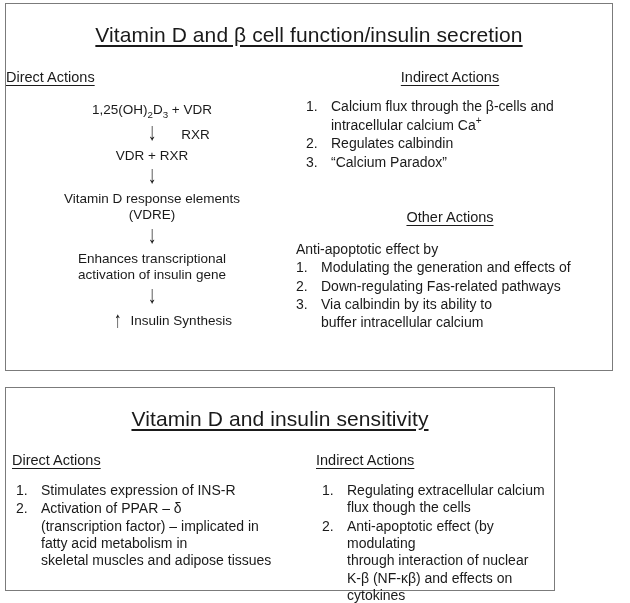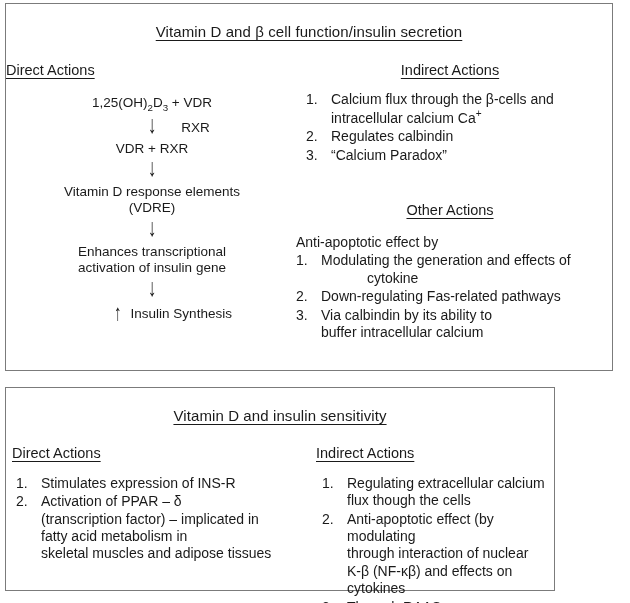--- a/index.html
+++ b/index.html
@@ -30,21 +30,21 @@
   }
   #panel-sensitivity {
     left: 5px;
     top: 387px;
     width: 550px;
     height: 204px;
   }
 
   .panel-title {
     text-align: center;
-    font-size: 15px;
+    font-size: 21px;
     text-decoration: underline;
     text-underline-offset: 3px;
     letter-spacing: 0.1px;
   }
   #panel-secretion .panel-title { margin-top: 19px; }
   #panel-sensitivity .panel-title { margin-top: 19px; }
 
   .columns {
     display: flex;
     align-items: flex-start;
@@ -235,21 +235,21 @@
         </li>
       </ol>
 
       <div class="sub-head" id="other-actions-head">Other Actions</div>
 
       <div class="plain-line" id="anti-apoptotic-line">Anti-apoptotic effect by</div>
 
       <ol class="numlist" id="other-list">
         <li>
           <span class="num">1.</span>
-          <span class="txt"><span>Modulating the generation and effects of</span><br><span class="indent-extra">cytokine</span></span>
+          <span class="txt"><span>Modulating the generation and effects of</span><br></span>
         </li>
         <li>
           <span class="num">2.</span>
           <span class="txt">Down-regulating Fas-related pathways</span>
         </li>
         <li>
           <span class="num">3.</span>
           <span class="txt"><span>Via calbindin by its ability to</span><br><span>  buffer intracellular calcium</span></span>
         </li>
       </ol>

